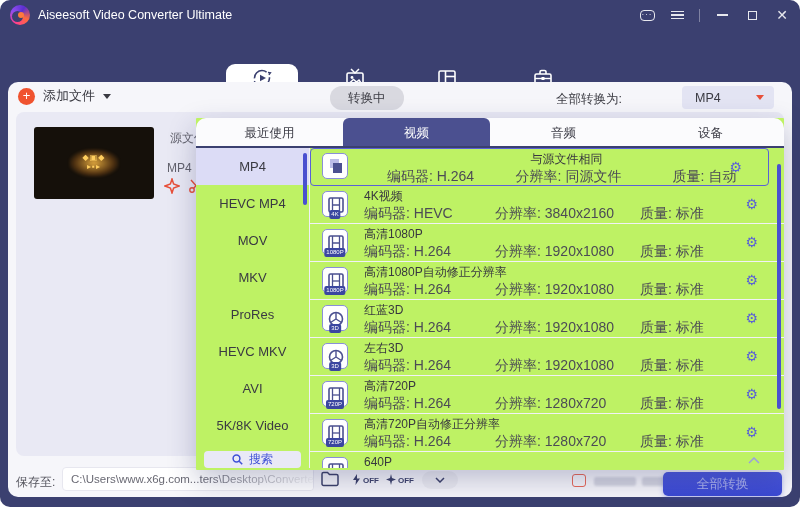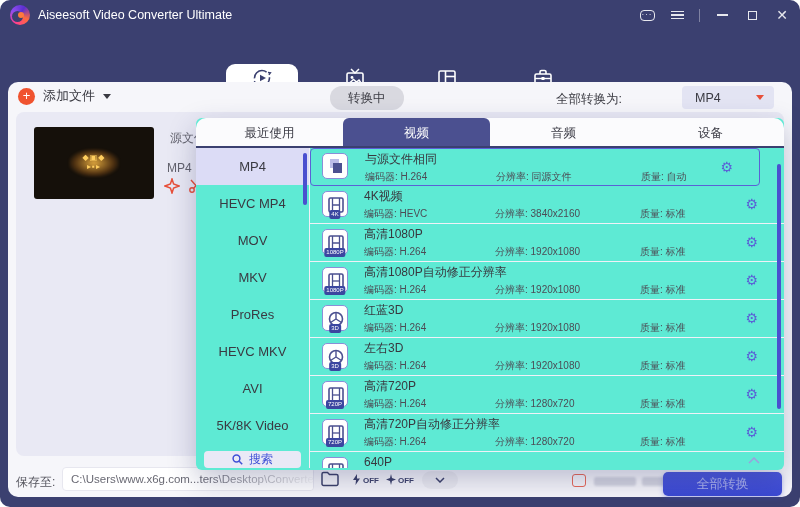--- a/index.html
+++ b/index.html
@@ -76,51 +76,51 @@
   .foot-pill { position:absolute; left:414px; top:389px; width:36px; height:18px; background:#ececf1; border-radius:9px;
                display:flex; align-items:center; justify-content:center; }
   .merge-ic { position:absolute; left:564px; top:392px; width:14px; height:13px; border:1.5px solid #e8503a; border-radius:3px; opacity:.85; }
   .blur-bar { position:absolute; top:395px; height:9px; background:#c9cad6; border-radius:2px; opacity:.75; filter:blur(1px); }
   .bb1 { left:586px; width:42px; } .bb2 { left:634px; width:26px; }
   .convert-btn { position:absolute; left:655px; top:390px; width:119px; height:24px; border-radius:5px;
                  background:linear-gradient(180deg,#4a57dd,#3b49d2); color:rgba(255,255,255,.55);
                  font-size:13px; text-align:center; line-height:24px; box-shadow:0 2px 5px rgba(59,73,210,.35); }
 
   
-  .panel { position:absolute; left:196px; top:118px; width:588px; height:352px; background:#5eead4; border-radius:6px;
+  .panel { position:absolute; left:196px; top:118px; width:588px; height:352px; background:#bef264; border-radius:1px;
            box-shadow:0 10px 28px rgba(40,44,100,.28); overflow:hidden; }
   .p-tabs { display:flex; height:30px; border-bottom:2px solid #3b4070; background:#fbfbfd; border-radius:10px 10px 0 0; }
   .p-tab { flex:1; text-align:center; line-height:30px; font-size:12.5px; color:#3c3c46; }
   .p-tab.active { background:#4b5090; color:#ffffff; border-radius:6px 6px 0 0; }
   .p-body { position:relative; display:flex; height:320px; }
 
   .p-side { position:relative; width:114px; border-right:1px solid #f0f0f6; display:flex; flex-direction:column; }
   .side-item { height:37px; line-height:37px; text-align:center; font-size:13px; color:#3a3a42; }
   .side-item.sel { background:#dcdcf6; }
   .side-scroll { position:absolute; right:2px; top:5px; width:4px; height:52px; background:#4a50cf; border-radius:2px; }
   .search-btn { margin:7px 8px 0 8px; height:22px; background:#e9e9f6; border-radius:4px;
                 display:flex; align-items:center; justify-content:center; gap:6px; color:#3f51d6; font-size:12px;text-align:center; }
 
   .p-list { position:relative; flex:1; overflow:hidden; }
   .fmt-row { position:relative; height:38px; border-bottom:1px solid #f1f1f7; padding:3px 0 0 12px; }
-  .fmt-row.sel { border:1px solid #5a61d6; border-radius:4px; margin-right:24px; }
+  .fmt-row.sel { border:1px solid #5a61d6; border-radius:4px; margin-right:15px;text-align:center; }
   .fmt-icon { position:absolute; left:12px; top:5px; width:26px; height:26px; background:#ffffff; border:1px solid #8a8fd8; border-radius:5px; }
   .fmt-row.sel .fmt-icon { left:11px; top:4px; }
   .ic-copy { position:absolute; inset:0; display:none; }
   .ic-copy .sq1 { position:absolute; left:7px; top:5px; width:9px; height:9px; background:#bcbce8; }
   .ic-copy .sq2 { position:absolute; left:10px; top:9px; width:9px; height:10px; background:#4b5090; }
   .fmt-icon svg { display:none; position:absolute; left:5px; top:5px; }
   .icon-copy .ic-copy { display:block; }
   .icon-film svg.ic-film { display:block; }
   .icon-ball svg.ic-ball { display:block; }
   .badge { position:absolute; left:50%; bottom:-3px; transform:translateX(-50%); background:#3b46a0; color:#fff;
            font-size:6px; line-height:7px; padding:1px 2px; border-radius:2px; white-space:nowrap; }
   .badge:empty { display:none; }
   .fmt-title { margin-left:42px; font-size:12px; color:#38383f; line-height:15px; }
-  .fmt-info { margin-left:42px; font-size:10px; color:#4c4c55; line-height:15px; margin-top:2px; display:flex; }
+  .fmt-info { margin-left:42px; font-size:14px; color:#4c4c55; line-height:15px; margin-top:2px; display:flex; }
   .fmt-info .enc { width:131px; } .fmt-info .res { width:145px; } .fmt-info .qua { flex:1; }
   .gear { position:absolute; right:26px; top:10px; color:#5a61d6; font-size:14px; line-height:16px; }
   .list-scroll { position:absolute; right:3px; top:16px; width:4px; height:245px; background:#4a50cf; border-radius:2px; }
   .panel-caret { position:absolute; right:24px; bottom:4px; }
 </style>
 </head>
 <body>
 
 <div class="window">
 

